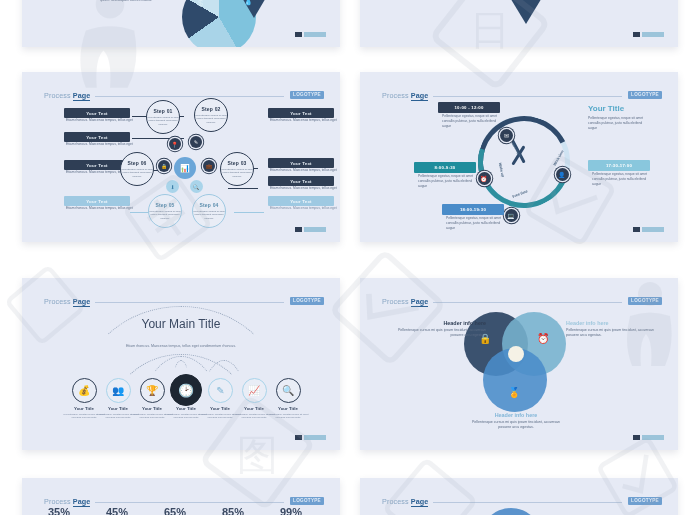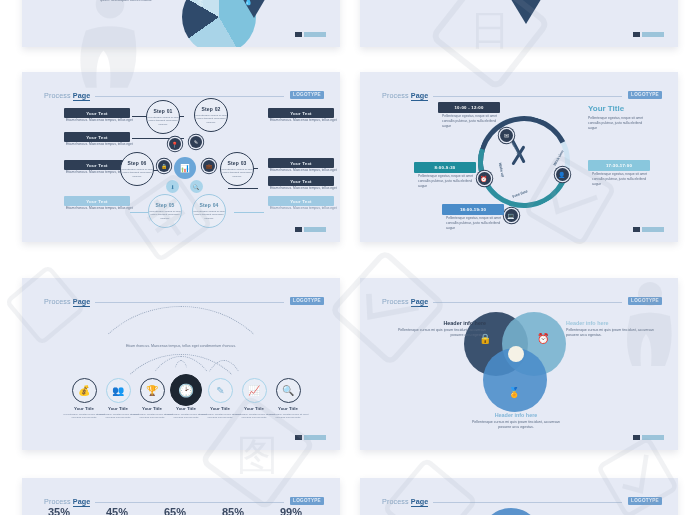--- a/index.html
+++ b/index.html
@@ -411,20 +411,21 @@
         <div class="hdr-rule"></div>
         <div class="logo">LOGOTYPE</div>
       </div>
 
       <div class="arc-dot" style="left:58px;top:28px;width:202px;height:180px;"></div>
       <div class="arc-dot" style="left:88px;top:76px;width:142px;height:132px;"></div>
       <div class="arc-dot" style="left:118px;top:78px;width:82px;height:130px;"></div>
       <div class="arc-dot" style="left:146px;top:82px;width:26px;height:124px;"></div>
       <div class="arc-dot" style="left:176px;top:82px;width:52px;height:124px;"></div>
 
+      <div class="maintitle">Your Main Title</div>
       <div class="mainsub">Etiam rhoncus. Maecenas tempus, tellus eget condimentum rhoncus.</div>
 
       <div class="bigcirc" style="left:50px;top:100px;">💰</div>
       <div class="ccap" style="left:38px;top:128px;">
         <div class="t">Your Title</div>
         <div class="b">Pellentesque egestas neque sit amet convallis pulvinar justo</div>
       </div>
 
       <div class="bigcirc lite" style="left:84px;top:100px;">👥</div>
       <div class="ccap" style="left:72px;top:128px;">

